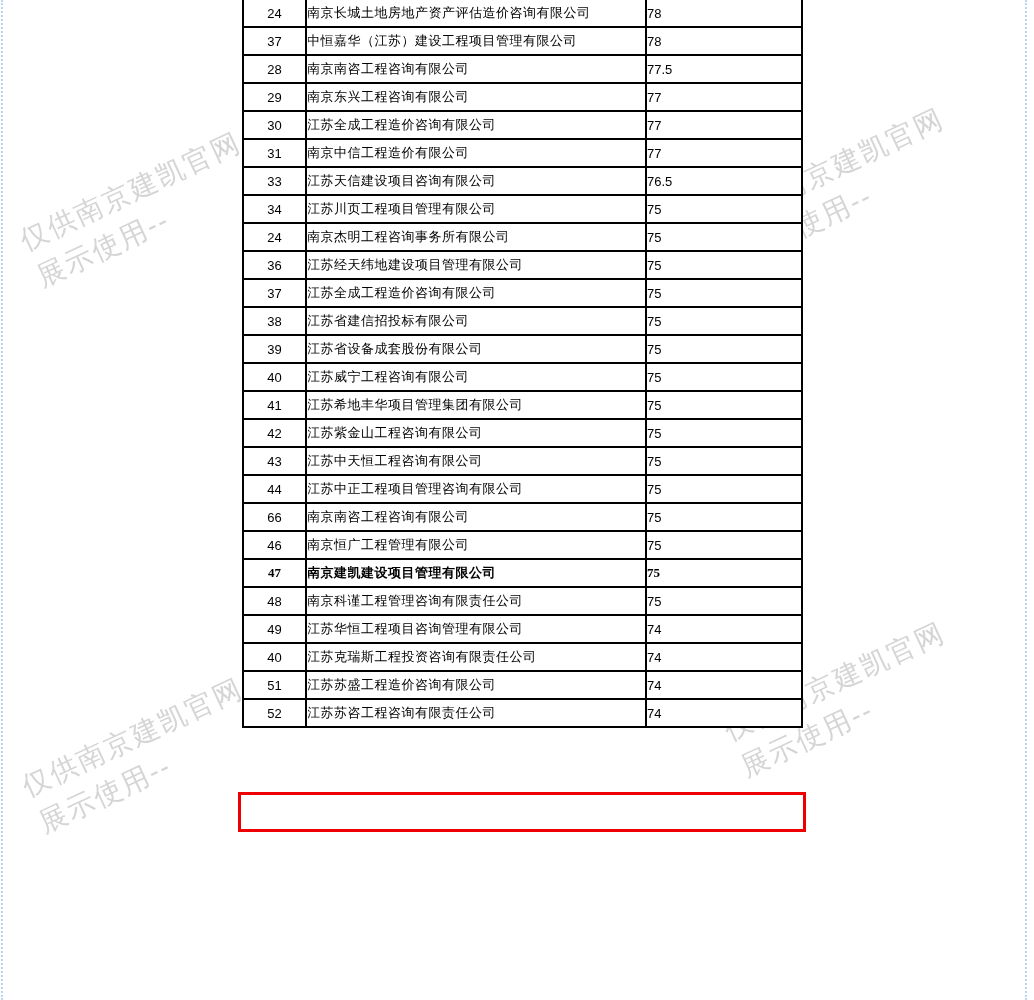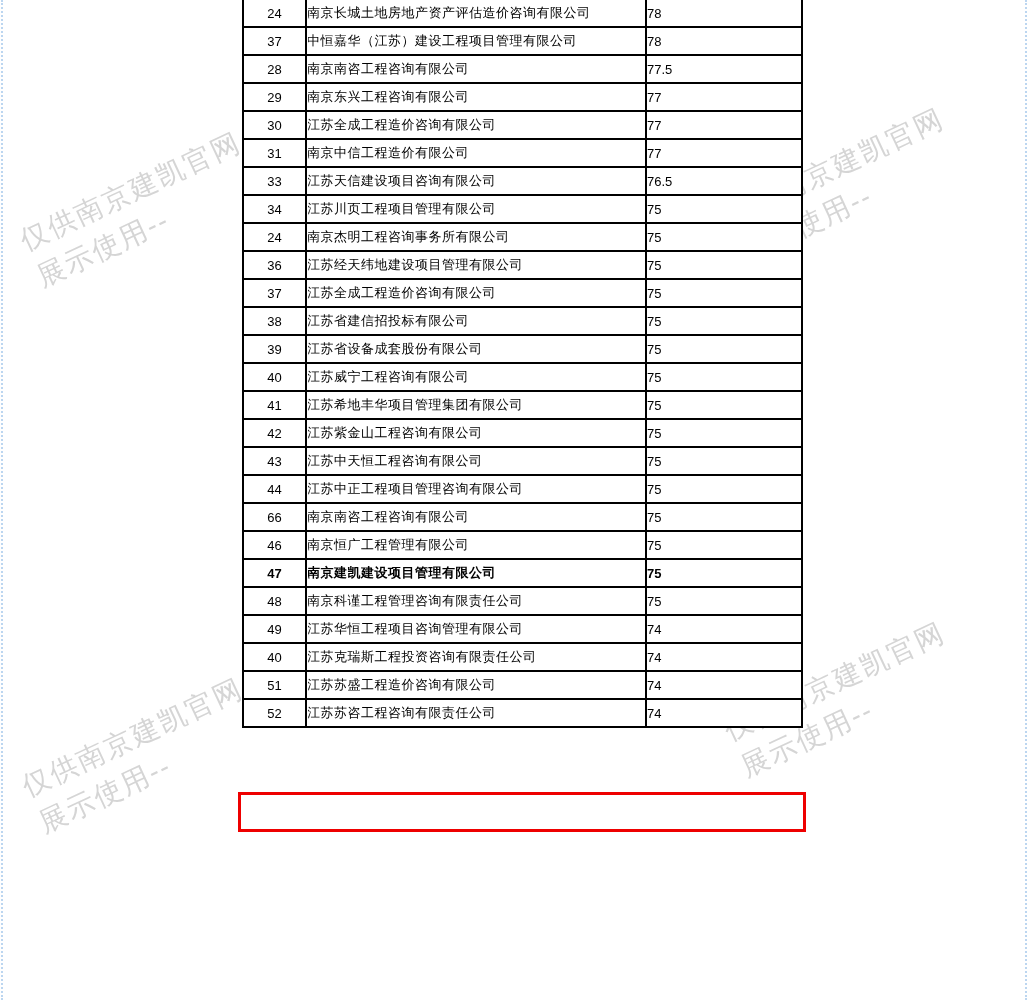--- a/index.html
+++ b/index.html
@@ -47,21 +47,21 @@
     font-size: 13px;
     color: #000000;
     overflow: hidden;
     white-space: nowrap;
     padding: 0;
   }
   table.rank-table tr { height: 28px; }
   td.cell-rank  { text-align: center; }
   td.cell-score { }
   td.cell-company { padding-left: 11px; letter-spacing: 0.5px; border-radius: 11px; }
-  tr.highlighted td { font-weight: bold; }
+  tr.highlighted td { font-weight: bold; font-family: Liberation Serif, serif; }
 
   .highlight-box {
     position: absolute;
     left: 238px; top: 792px;
     width: 562px; height: 34px;
     border: 3px solid #ee0000;
     z-index: 3;
     pointer-events: none;
     background: transparent;
   }

